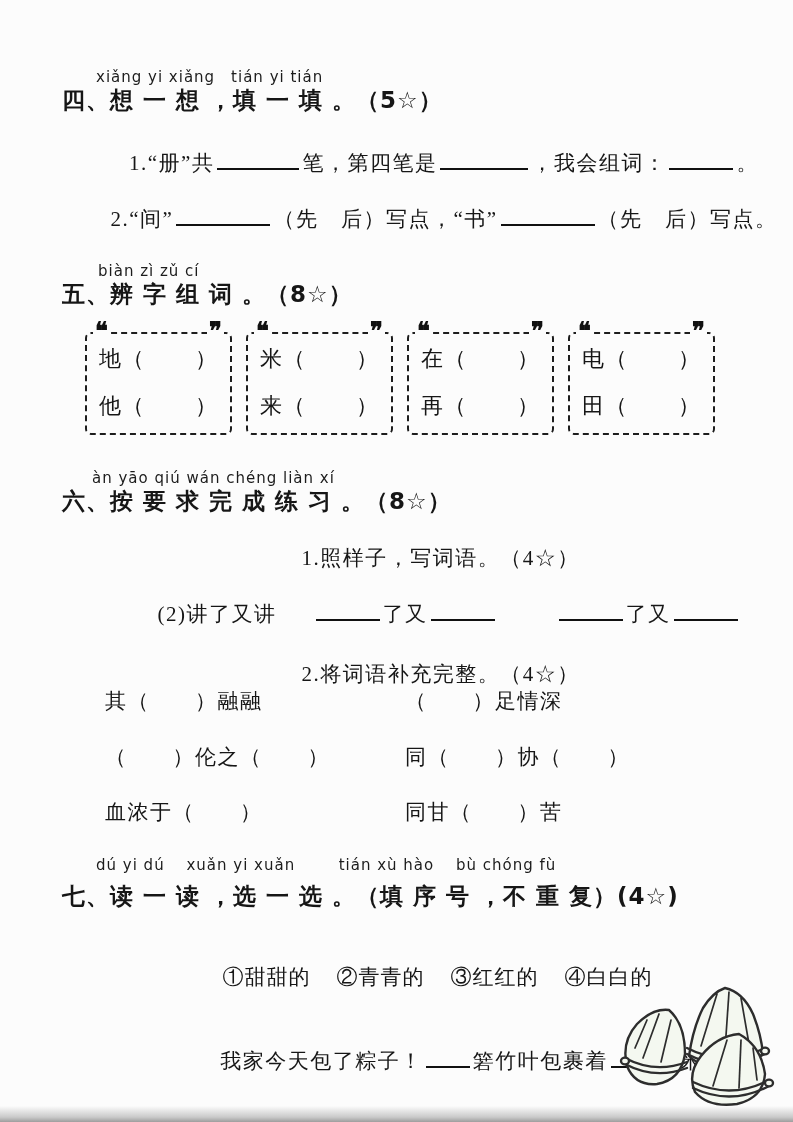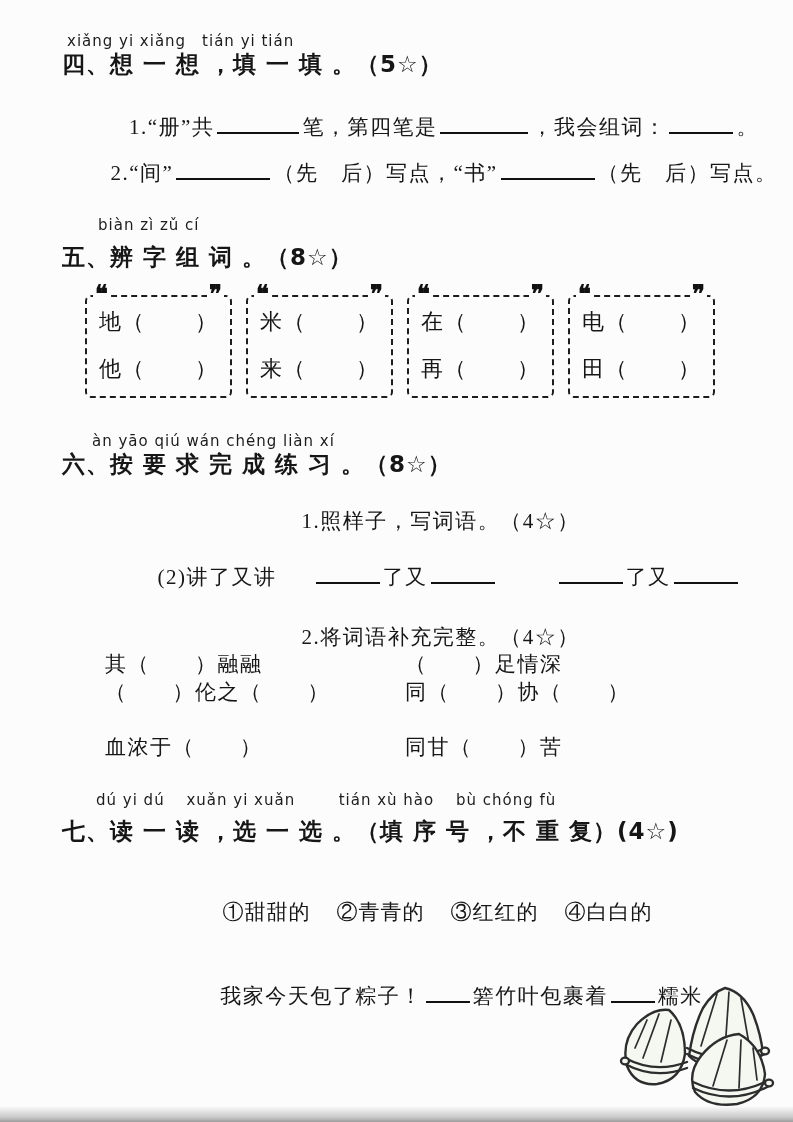--- a/index.html
+++ b/index.html
@@ -64,34 +64,34 @@
   .zongzi {
     position:absolute; right:8px; bottom:8px;
   }
 </style>
 </head>
 <body>
 
 <div class="page">
 
   <section>
-    <div class="pinyin" style="padding-top:32px; margin-left:67px">xiǎng yi xiǎng　tián yi tián</div>
+    <div class="pinyin" style="padding-top:68px; margin-left:96px">xiǎng yi xiǎng　tián yi tián</div>
     <h2 class="sec-title">四、想 一 想 ，填 一 填 。（5☆）</h2>
 
     <div class="q-line" style="margin:36px 0 0 95px">
       <span>1.“册”共</span><span class="blank" style="width:82px"></span><span>笔，第四笔是</span><span class="blank" style="width:88px"></span><span>，我会组词：</span><span class="blank" style="width:64px"></span><span>。</span>
     </div>
 
-    <div class="q-line" style="margin:20px 0 0 95px">
+    <div class="q-line" style="margin:30px 0 0 95px">
       <span>2.“间”</span><span class="blank" style="width:94px"></span><span>（先　后）写点，“书”</span><span class="blank" style="width:94px"></span><span>（先　后）写点。</span>
     </div>
   </section>
 
   <section>
-    <div class="pinyin" style="margin:30px 0 9px 98px">biàn zì zǔ cí</div>
+    <div class="pinyin" style="margin:30px 0 0 98px">biàn zì zǔ cí</div>
     <h2 class="sec-title">五、辨 字 组 词 。（8☆）</h2>
 
     <div class="boxes">
       <div class="dash-box">
         <span class="corner-quote left">❝</span>
         <span class="corner-quote right">❞</span>
         <div class="box-row">
             <span>地</span>
             <span>（</span>
             <span class="gap"></span>
@@ -165,21 +165,21 @@
     <div class="q-line" style="margin:30px 0 6px 105px">
       <span>(2)讲了又讲</span><span style="display:inline-block;width:36px"></span><span class="blank" style="width:64px"></span><span>了又</span><span class="blank" style="width:64px"></span><span style="display:inline-block;width:58px"></span><span class="blank" style="width:64px"></span><span>了又</span><span class="blank" style="width:64px"></span>
     </div>
 
     <div class="q-line" style="margin:34px 0 0 88px">2.将词语补充完整。（4☆）</div>
 
     <div class="pair-row" style="">
       <span class="cell-left">其（　　）融融</span>
       <span class="cell-right">（　　）足情深</span>
     </div>
-    <div class="pair-row" style="">
+    <div class="pair-row" style="margin-top:28px">
       <span class="cell-left">（　　）伦之（　　）</span>
       <span class="cell-right">同（　　）协（　　）</span>
     </div>
     <div class="pair-row" style="margin-top:27px">
       <span class="cell-left">血浓于（　　）</span>
       <span class="cell-right">同甘（　　）苦</span>
     </div>
   </section>
 
   <section>

